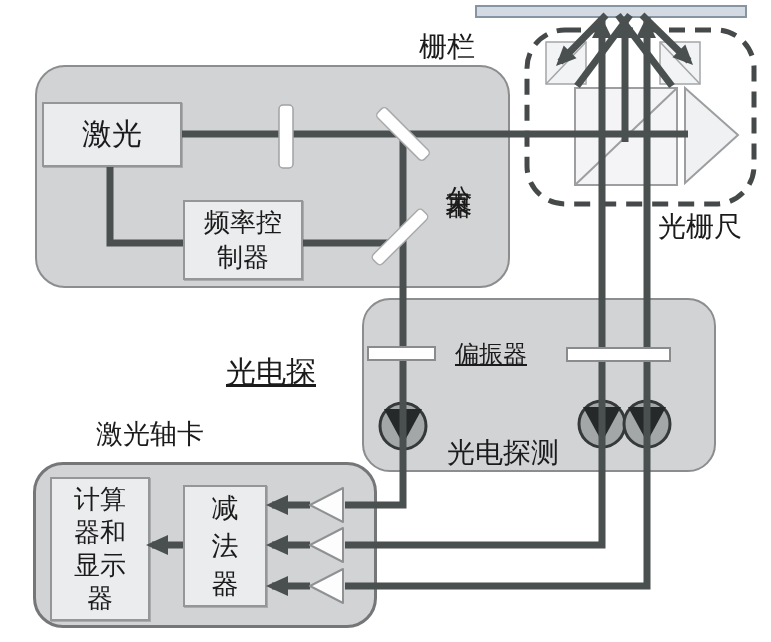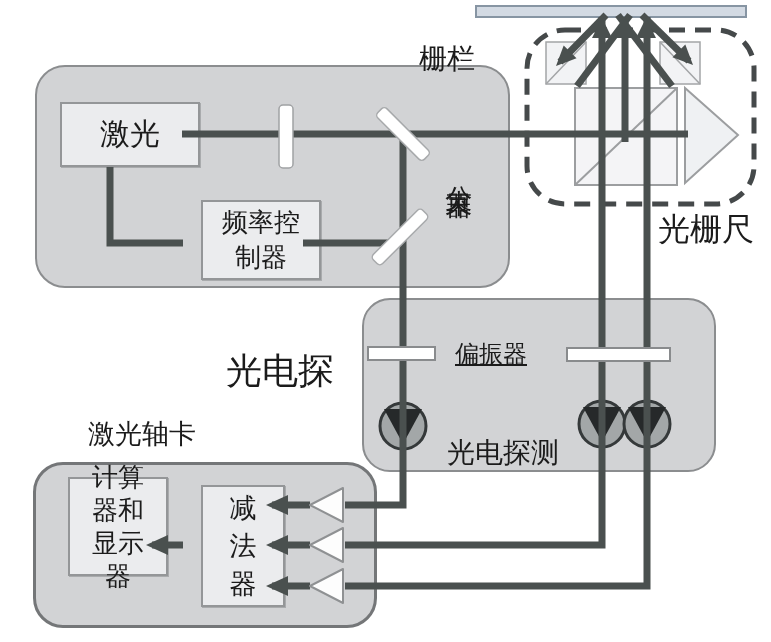--- a/index.html
+++ b/index.html
@@ -11,21 +11,20 @@
   }
   .panel{
     position:absolute;background:#d2d3d5;border:2.5px solid #8b8d8f;
     border-radius:30px;box-sizing:border-box;
   }
   .innerbox{
     position:absolute;background:#ebecee;border:2px solid #949698;
     box-sizing:border-box;display:flex;flex-direction:column;
     align-items:center;justify-content:center;text-align:center;
     box-shadow:1px 1px 0 #a9abad;
-    margin-left:18px;
   }
   .lbl{position:absolute;white-space:nowrap;line-height:1.1;}
   svg{position:absolute;left:0;top:0;}
   .line{display:block;}
 </style>
 </head>
 <body>
 
 <div id="stage">
 
@@ -33,21 +32,21 @@
   <div class="panel" style="left:362px;top:298px;width:354px;height:174px;border-radius:28px;"></div>
   <div class="panel" style="left:33px;top:462px;width:344px;height:166px;border:3px solid #747678;"></div>
 
   <div class="innerbox" style="left:42px;top:102px;width:140px;height:65px;font-size:30px;">
     <span>激光</span>
   </div>
   <div class="innerbox" style="left:183px;top:200px;width:120px;height:80px;font-size:26px;line-height:35px;">
     <span class="line">频率控</span>
     <span class="line">制器</span>
   </div>
-  <div class="innerbox" style="left:50px;top:477px;width:100px;height:99px;font-size:26px;line-height:33px;">
+  <div class="innerbox" style="left:50px;top:477px;width:100px;height:144px;font-size:26px;line-height:33px;">
     <span class="line">计算</span>
     <span class="line">器和</span>
     <span class="line">显示</span>
     <span class="line">器</span>
   </div>
   <div class="innerbox" style="left:183px;top:485px;width:84px;height:122px;font-size:27px;line-height:38px;">
     <span class="line">减</span>
     <span class="line">法</span>
     <span class="line">器</span>
   </div>
@@ -125,23 +124,23 @@
 
     <rect x="-33" y="-6.5" width="66" height="13" rx="4" transform="translate(403,134) rotate(45)" fill="#ffffff" stroke="#a8aaac" stroke-width="1.5"></rect>
     <rect x="-35" y="-6.5" width="70" height="13" rx="4" transform="translate(400,237) rotate(-45)" fill="#ffffff" stroke="#a8aaac" stroke-width="1.5"></rect>
 
     <rect x="279" y="105" width="14" height="63" rx="4" fill="#ffffff" stroke="#a0a2a4" stroke-width="1.5"></rect>
 
     <rect x="368" y="347" width="67" height="13" fill="#ffffff" stroke="#898b8d" stroke-width="2"></rect>
     <rect x="567" y="348" width="103" height="13" fill="#ffffff" stroke="#898b8d" stroke-width="2"></rect>
   </svg>
 
-  <div class="lbl" style="left:419px;top:44px;font-size:28px;">栅栏</div>
+  <div class="lbl" style="left:419px;top:32px;font-size:28px;">栅栏</div>
   <div class="lbl" style="left:443px;top:164px;font-size:27px;writing-mode:vertical-rl;text-orientation:upright;letter-spacing:4px;">分束器</div>
-  <div class="lbl" style="left:658px;top:212px;font-size:32px;text-align:right;">光栅尺</div>
+  <div class="lbl" style="left:658px;top:212px;font-size:28px;text-align:right;">光栅尺</div>
   <div class="lbl" style="left:455px;top:341px;font-size:24px;text-decoration:underline;">偏振器</div>
   <div class="lbl" style="left:430px;top:438px;font-size:28px;margin-left:17px;">光电探测</div>
-  <div class="lbl" style="left:226px;top:357px;width:92px;font-size:36px;line-height:29px;text-align:left;">
+  <div class="lbl" style="left:226px;top:357px;width:92px;font-size:30px;line-height:29px;text-align:left;text-decoration:underline;">
     <span class="line">光电探</span>
   </div>
-  <div class="lbl" style="left:88px;top:420px;font-size:27px;">激光轴卡</div>
+  <div class="lbl" style="left:96px;top:420px;font-size:27px;">激光轴卡</div>
 
 </div>
 
 </body></html>

